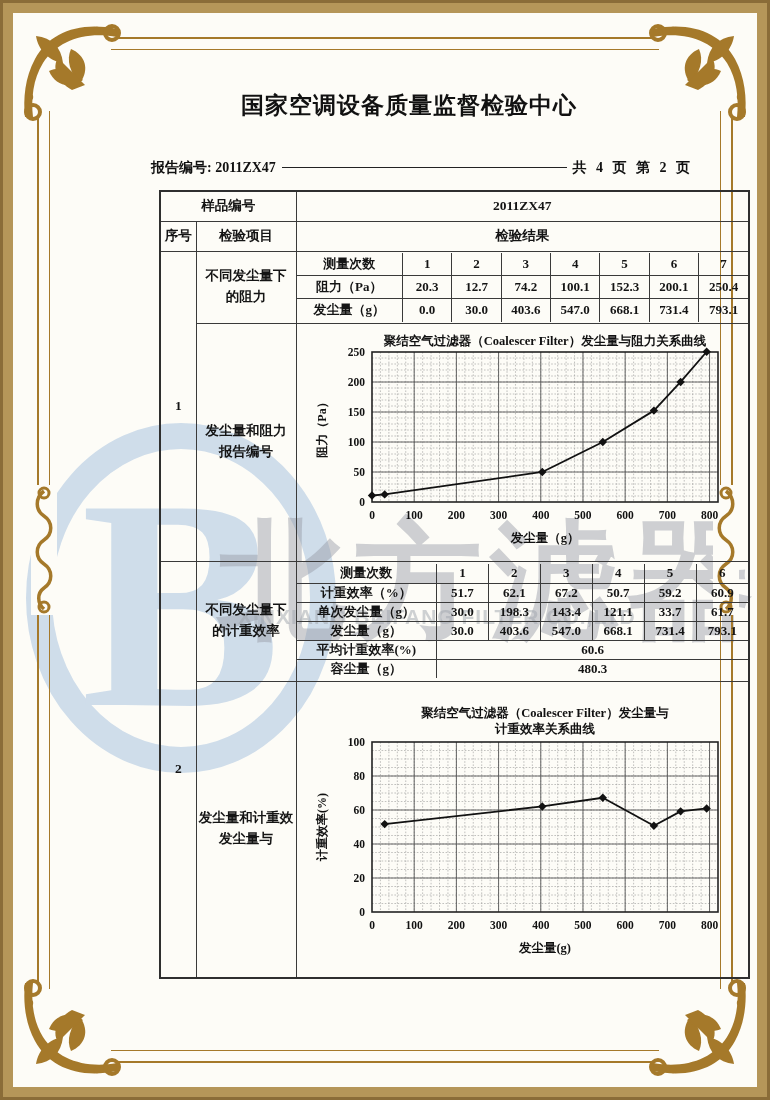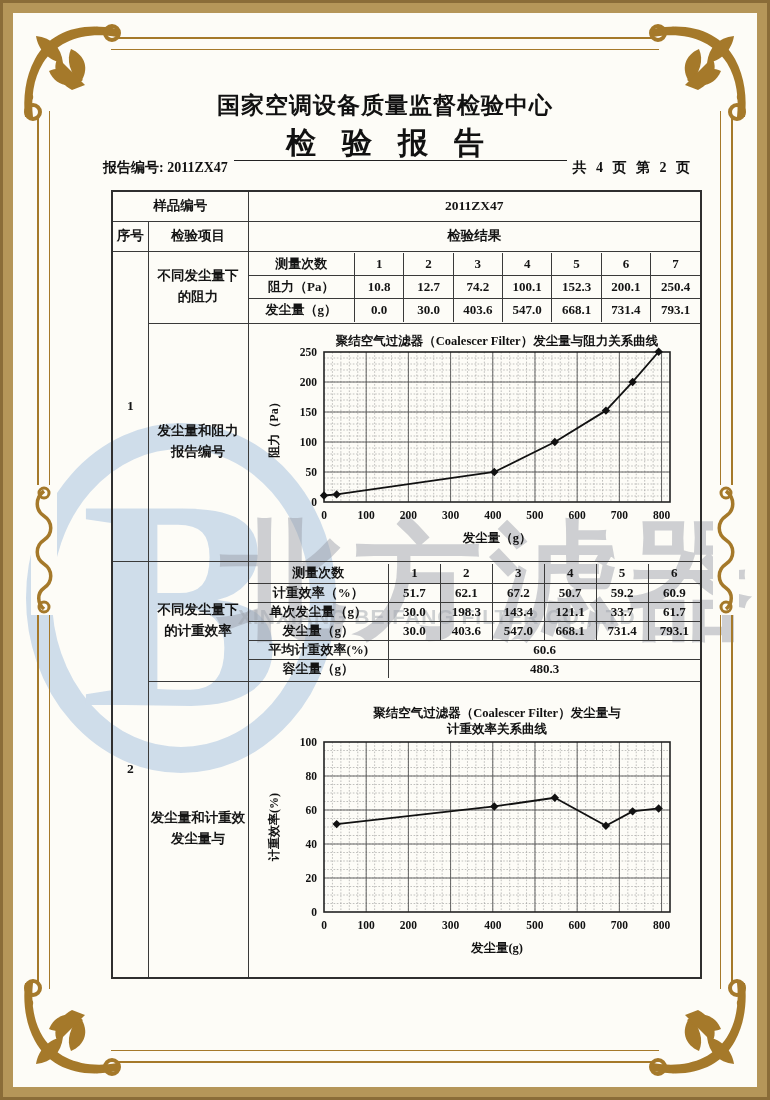--- a/index.html
+++ b/index.html
@@ -26,25 +26,25 @@
 
   
   .wm{position:absolute;inset:0;z-index:0;pointer-events:none;}
   .wm-logo{position:absolute;left:8px;top:400px;opacity:.55;}
   .wm-cn{position:absolute;left:205px;top:498px;width:600px;font-family:"Liberation Sans","DejaVu Sans",sans-serif;
          font-weight:bold;font-size:128px;line-height:1.1;letter-spacing:8px;color:rgba(148,154,163,.45);white-space:nowrap;}
   .wm-en{position:absolute;left:225px;top:592px;font-family:"Liberation Sans","DejaVu Sans",sans-serif;
          font-weight:bold;font-size:21px;letter-spacing:1px;color:rgba(160,165,173,.5);white-space:nowrap;text-align:right;}
 
   
-  .content{position:absolute;inset:0;z-index:1;color:#111;}
+  .content{position:absolute;inset:0;z-index:1;color:#111;margin-left:48px;}
   .org-title{position:absolute;top:77px;left:0;right:0;text-align:center;font-size:23px;font-weight:bold;letter-spacing:1px;}
   .report-title{position:absolute;top:110px;left:0;right:0;text-align:center;font-size:30px;font-weight:bold;
                 letter-spacing:26px;text-indent:26px;}
-  .meta{position:absolute;top:146px;left:90px;right:64px;display:flex;align-items:flex-start;font-size:14px;font-weight:600;}
+  .meta{position:absolute;top:146px;left:90px;right:64px;display:flex;align-items:center;font-size:14px;font-weight:600;}
   .meta .rule{flex:1;border-bottom:1.5px solid #222;margin:0 6px 3px 6px;height:1px;}
   .meta .right{letter-spacing:3px;}
 
   table.main{position:absolute;top:177px;left:98px;width:589px;border-collapse:collapse;table-layout:fixed;
              font-size:13.5px;font-weight:600;color:#141414;}
   table.main td,table.main th{border:1.5px solid #3a3a3a;padding:0;text-align:center;vertical-align:middle;}
   table.main{border:2px solid #2f2f2f;}
   td.item-cell{white-space:pre-line;line-height:1.55;}
   td.sample-val{text-align:left;padding-left:10px;}
   td.chart-cell{vertical-align:top;text-align:center;}
@@ -139,21 +139,20 @@
     </svg>
     <svg class="scroll s-right" viewBox="0 0 26 130">
       <rect x="0" y="0" width="26" height="130" fill="#fdfcf7"></rect>
       <path d="M13,6 C4,13 4,25 13,31 C22,37 22,49 13,55 C4,61 4,73 13,79 C22,85 22,97 13,103 C6,108 6,118 13,124" fill="none" stroke="#a5792a" stroke-width="3.5"></path>
       <circle cx="13" cy="8" r="5" fill="none" stroke="#a5792a" stroke-width="3"></circle>
       <circle cx="13" cy="122" r="5" fill="none" stroke="#a5792a" stroke-width="3"></circle>
     </svg>
 
     <div class="content">
       <div class="org-title">国家空调设备质量监督检验中心</div>
-      <div class="report-title">检验报告</div>
       <div class="meta">
         <span>报告编号: 2011ZX47</span>
         <span class="rule"></span>
         <span class="right">共 4 页 第 2 页</span>
       </div>
 
       <table class="main">
         <colgroup>
             <col style="width:36px">
             <col style="width:100px">
@@ -191,21 +190,21 @@
                       <td>1</td>
                       <td>2</td>
                       <td>3</td>
                       <td>4</td>
                       <td>5</td>
                       <td>6</td>
                       <td>7</td>
                     </tr>
                     <tr style="height:23px">
                       <th>阻力（Pa）</th>
-                      <td>10.8</td>
+                      <td>20.3</td>
                       <td>12.7</td>
                       <td>74.2</td>
                       <td>100.1</td>
                       <td>152.3</td>
                       <td>200.1</td>
                       <td>250.4</td>
                     </tr>
                     <tr style="height:23px">
                       <th>发尘量（g）</th>
                       <td>0.0</td>

